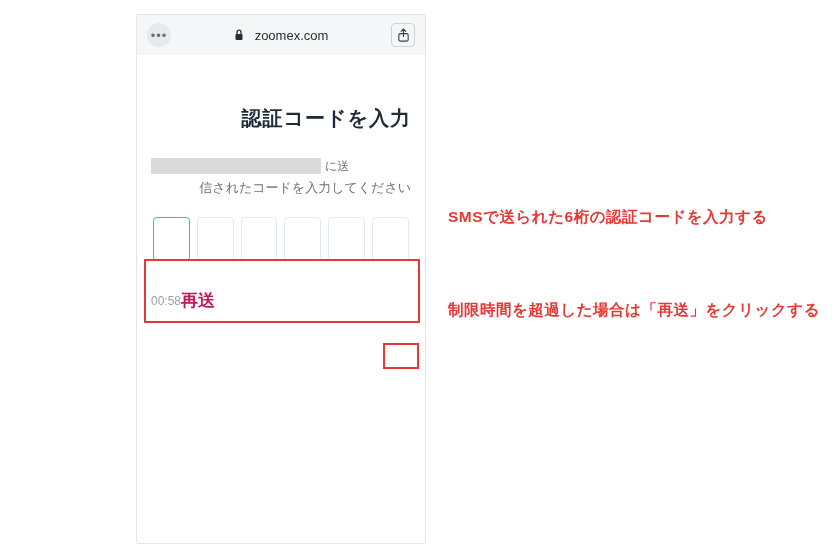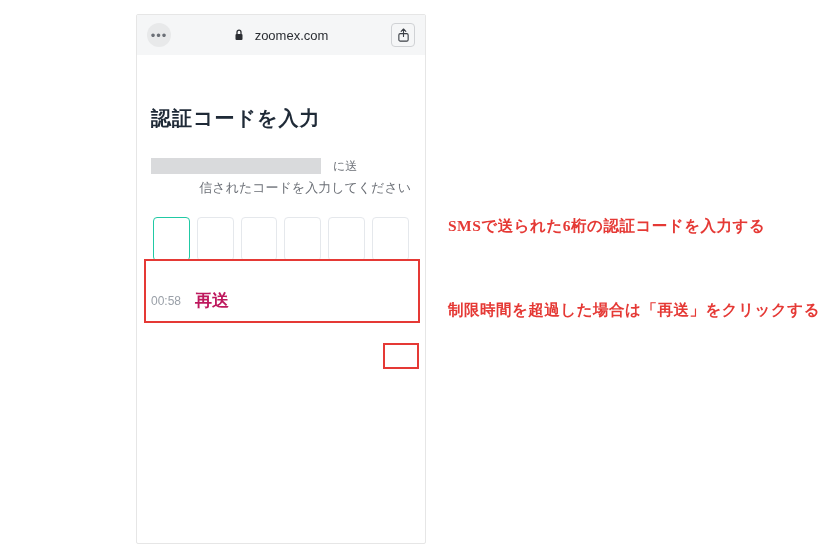--- a/index.html
+++ b/index.html
@@ -57,40 +57,40 @@
     display: flex; align-items: center; justify-content: center;
     color: #3b3f46;
   }
   .share svg { width: 13px; height: 15px; }
   .content {
     flex: 1;
     padding: 0 14px;
     position: relative;
   }
   .title {
-    text-align: left;
+    text-align: right;
     font-size: 20px;
     font-weight: 700;
     color: #1f2a37;
     margin-top: 50px;
     letter-spacing: 1px;
   }
   .redacted-row {
     margin-top: 26px;
     display: flex;
     align-items: flex-start;
     font-size: 12px;
     color: #6b6f76;
   }
   .redacted {
     width: 170px;
     height: 16px;
     background: #d9dadc;
   }
-  .instr-tail { flex: 1; text-align: left; padding-left: 12px; }
+  .instr-tail { flex: 1; text-align: left; padding-left: 4px; }
   .instr-line2 {
     font-size: 13px;
     color: #6b6f76;
     margin-top: 4px;
     text-align: right;
     padding-left: 2px;
   }
   .code-row {
     display: flex;
     gap: 7px;
@@ -127,40 +127,40 @@
   .resend-label { flex: 1; display: flex; align-items: center; gap: 4px; }
   .info-icon {
     width: 12px; height: 12px;
     background: #21c9a4;
     border-radius: 50%;
     color: #fff;
     font-size: 9px;
     display: inline-flex; align-items: center; justify-content: center;
     font-weight: 700;
   }
-  .timer { color: #9aa0a8; margin-right: 14px; font-size: 12px; }
+  .timer { color: #9aa0a8; margin-right: 0; font-size: 12px; }
   .resend-link { color: #be185d; font-size: 17px; font-weight: bold; }
   .callout-resend {
     position: absolute;
     border: 2px solid #e53935;
     left: 246px;
     top: 288px;
     width: 36px;
     height: 26px;
     pointer-events: none;
   }
   .note {
     position: absolute;
     color: #e53935;
     font-size: 15.5px;
     line-height: 1.7;
     font-weight: 600;
     letter-spacing: 0.5px;
   }
-  .note1 { left: 448px; top: 213px; width: 360px; font-family: Liberation Serif, serif; }
+  .note1 { left: 448px; top: 204px; width: 360px; }
   .note2 { left: 448px; top: 297px; width: 380px; }
 </style>
 </head>
 <body>
 
 <div class="phone">
   <div class="browser-bar">
     <div class="dots">•••</div>
     <div class="urlwrap">
       <svg class="lock" viewBox="0 0 10 12">

